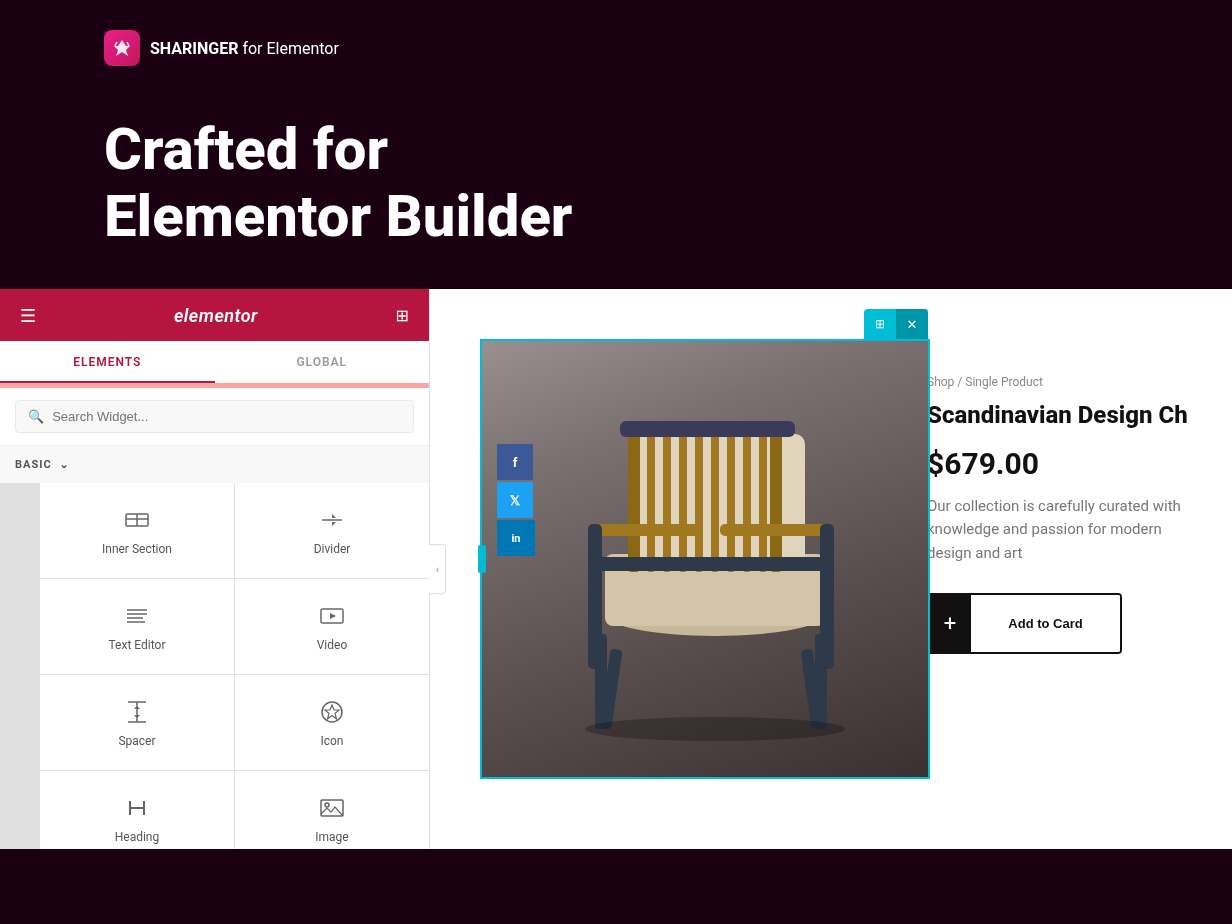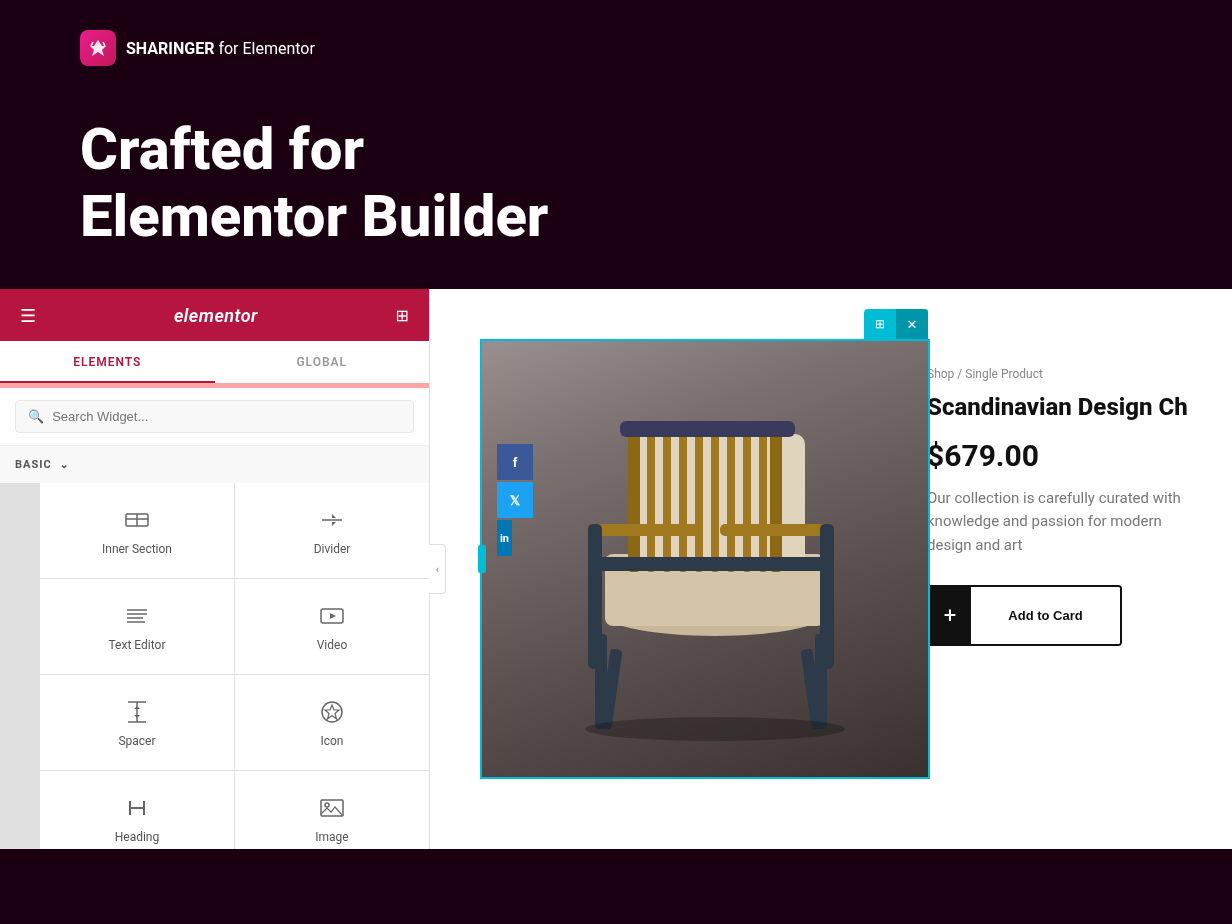--- a/index.html
+++ b/index.html
@@ -8,20 +8,21 @@
       background: #1a0010;
       width: 1232px;
       min-height: 924px;
       overflow: hidden;
     }
 
     
     .top-section {
       background: #1a0010;
       padding: 30px 80px 40px 80px;
+      margin-left: 24px;
     }
 
     .logo-bar {
       display: flex;
       align-items: center;
       gap: 10px;
       margin-bottom: 50px;
     }
 
     .logo-icon {
@@ -443,24 +444,24 @@
       </div>
 
       <div style="position:absolute; top:50%; left:-4px; transform:translateY(-50%); width:8px;height:28px; background:#00bcd4; border-radius:2px; display:flex;align-items:center;justify-content:center;"></div>
     </div>
 
     <div style="position:absolute; top:50%; left:0; transform:translateY(-50%); width:16px; height:50px; background:white; border:1px solid #ddd; border-left:none; display:flex; align-items:center; justify-content:center; cursor:pointer; z-index:20; color:#888; font-size:11px; border-radius:0 4px 4px 0;">‹</div>
 
     <div style="position:absolute; top:155px; left:67px; display:flex; flex-direction:column; gap:2px; z-index:10;">
       <div style="width:36px;height:36px;background:#3b5998;display:flex;align-items:center;justify-content:center;color:white;font-size:13px;font-weight:bold;cursor:pointer;">f</div>
       <div style="width:36px;height:36px;background:#1da1f2;display:flex;align-items:center;justify-content:center;color:white;font-size:13px;font-weight:bold;cursor:pointer;">𝕏</div>
-      <div style="width:15px;height:36px;background:#0077b5;display:flex;align-items:center;justify-content:center;color:white;font-size:11px;font-weight:bold;cursor:pointer;">in</div>
-    </div>
-
-    <div style="position:absolute; top:50px; right:0; width:330px; background:white; padding:28px 25px; height:440px;">
+      <div style="width:38px;height:36px;background:#0077b5;display:flex;align-items:center;justify-content:center;color:white;font-size:11px;font-weight:bold;cursor:pointer;">in</div>
+    </div>
+
+    <div style="position:absolute; top:58px; right:0; width:330px; background:white; padding:28px 25px; height:440px;">
       <div style="font-size:12px;color:#888;margin-bottom:12px;">
         <span>Shop</span>
         <span> / </span>
         <span>Single Product</span>
       </div>
       <h2 style="font-size:24px;font-weight:800;color:#111;line-height:1.2;margin-bottom:16px;">Scandinavian Design Ch</h2>
       <div style="font-size:30px;font-weight:700;color:#111;margin-bottom:14px;">$679.00</div>
       <p style="font-size:15px;color:#777;line-height:1.55;margin-bottom:28px;">Our collection is carefully curated with knowledge and passion for modern design and art</p>
       <div style="display:flex;border:2px solid #111;border-radius:4px;overflow:hidden;width:195px;">
         <div style="width:42px;background:#111;color:white;display:flex;align-items:center;justify-content:center;font-size:22px;cursor:pointer;">+</div>

